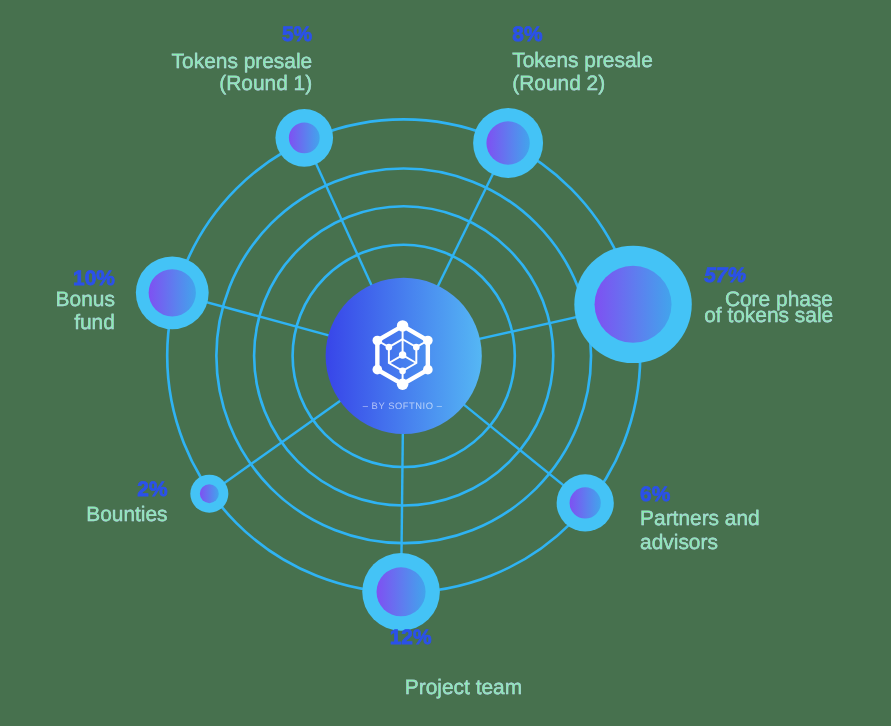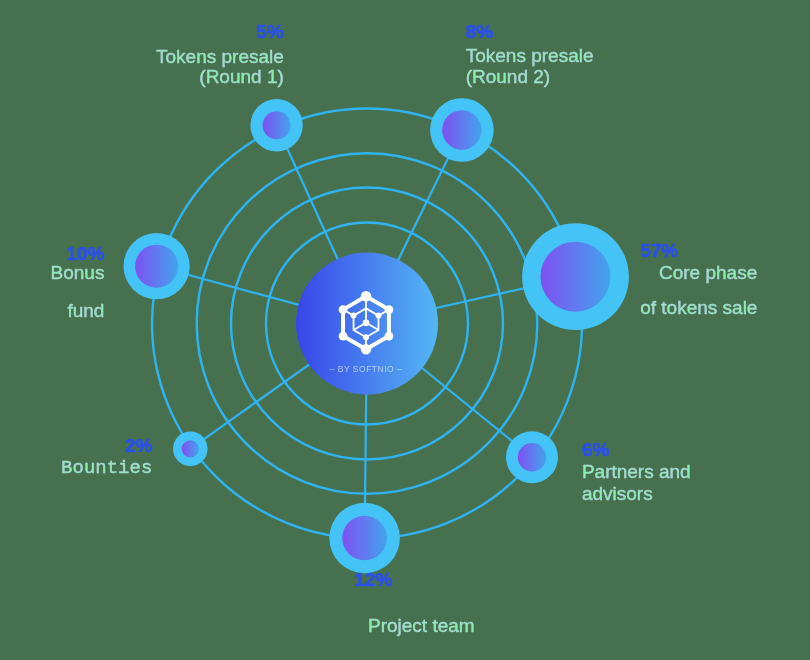--- a/index.html
+++ b/index.html
@@ -88,27 +88,27 @@
 <div class="pct" style="right:526.2px;top:22.2px;">5%</div>
 <div class="lbl" style="right:526.2px;top:46.5px;">Tokens presale</div>
 <div class="lbl" style="right:526.2px;top:67.3px;">(Round 1)</div>
 
 <div class="pct" style="left:465.7px;top:22.3px;">8%</div>
 <div class="lbl" style="left:465.7px;top:46px;">Tokens presale</div>
 <div class="lbl" style="left:465.7px;top:66.8px;">(Round 2)</div>
 
 <div class="pct" style="right:705.6px;top:244px;">10%</div>
 <div class="lbl" style="right:705.6px;top:262.9px;">Bonus</div>
-<div class="lbl" style="right:705.6px;top:284.3px;margin-top:17px;">fund</div>
+<div class="lbl" style="right:705.6px;top:284.3px;">fund</div>
 
-<div class="pct" style="left:640.2px;top:240.8px;">57%</div>
+<div class="pct" style="left:640.2px;top:240.8px;font-style:italic;">57%</div>
 <div class="lbl" style="left:659px;top:263.1px;">Core phase</div>
-<div class="lbl" style="left:640.2px;top:298px;">of tokens sale</div>
+<div class="lbl" style="left:640.2px;top:278px;">of tokens sale</div>
 
 <div class="pct" style="right:657.7px;top:435.7px;">2%</div>
-<div class="lbl" style="right:657.7px;top:458.6px;font-family:Liberation Mono, monospace;">Bounties</div>
+<div class="lbl" style="right:657.7px;top:458.6px;">Bounties</div>
 
 <div class="pct" style="left:581.9px;top:439.6px;">6%</div>
 <div class="lbl" style="left:581.9px;top:461.8px;">Partners and</div>
 <div class="lbl" style="left:581.9px;top:484.2px;">advisors</div>
 
 <div class="pct" style="left:354.3px;top:570px;">12%</div>
 <div class="lbl" style="left:368px;top:616.3px;">Project team</div>
 
 </body></html>

